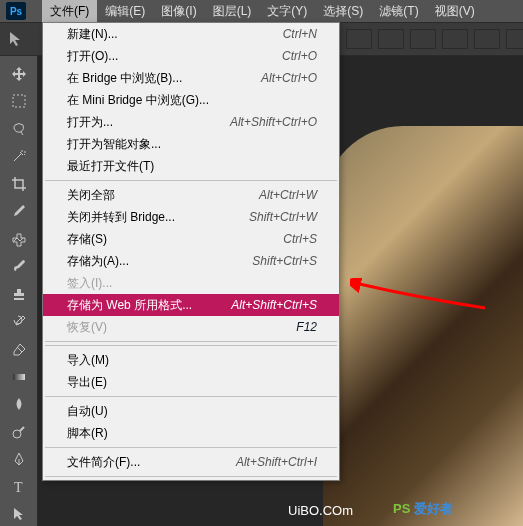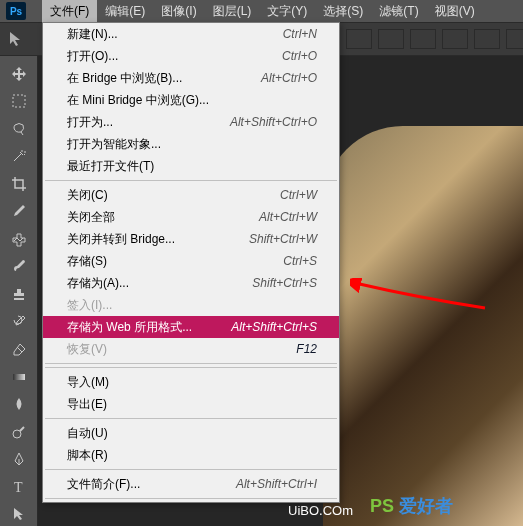--- a/index.html
+++ b/index.html
@@ -10,21 +10,21 @@
   .toolbar-top { height: 34px; background: #3a3a3a; display: flex; align-items: center; padding-left: 8px; gap: 6px; border-top: 1px solid #2a2a2a; border-bottom: 1px solid #2a2a2a; }
   .tool-icon { width: 22px; height: 22px; display: flex; align-items: center; justify-content: center; color: #aaa; }
   .dark-sep { width: 1px; height: 20px; background: #2a2a2a; margin: 0 4px; }
   .tool-group { display: flex; align-items: center; gap: 6px; margin-left: 300px; }
   .tool-btn { width: 26px; height: 20px; background: #3a3a3a; border: 1px solid #2a2a2a; }
   .main { display: flex; height: calc(526px - 56px); position: relative; }
   .sidebar { width: 38px; background: #535353; display: flex; flex-direction: column; align-items: center; padding-top: 6px; gap: 4px; border-right: 1px solid #2a2a2a; }
   .tool { width: 24px; height: 24px; display: flex; align-items: center; justify-content: center; color: #c8c8c8; cursor: pointer; }
   .canvas { flex: 1; background: #262626; position: relative; overflow: hidden; }
   .photo { position: absolute; right: 0; bottom: 0; width: 200px; height: 400px; background: linear-gradient(135deg, #8a7a5a 0%, #c4a878 30%, #3a2818 55%, #5a4428 75%, #d4b890 100%); border-radius: 40% 0 0 0 / 20% 0 0 0; }
-  .watermark { position: absolute; bottom: 8px; right: 70px; font-size: 18px; font-weight: bold; padding-left: 30px; }
+  .watermark { position: absolute; bottom: 8px; right: 70px; font-size: 13px; font-weight: bold; padding-left: 30px; }
   .watermark .ps { color: #7ec43e; }
   .watermark .rest { color: #3a8dde; }
   .watermark-url { position: absolute; bottom: 8px; right: 170px; color: #fff; font-size: 13px; font-family: Arial, sans-serif; }
   .dropdown { position: absolute; top: 22px; left: 42px; width: 298px; background: #f0f0f0; border: 1px solid #7a7a7a; box-shadow: 2px 2px 6px rgba(0,0,0,0.3); z-index: 100; }
   .menu-row { display: flex; justify-content: space-between; padding: 3px 22px 3px 24px; color: #000; cursor: pointer; line-height: 16px; }
   .menu-row.disabled { color: #9e9e9e; cursor: default; }
   .menu-row.highlighted { background: #be185d; color: #fff; }
   .menu-sep { height: 1px; background: #c0c0c0; margin: 3px 2px; }
   .menu-row .shortcut { color: #555; font-style: italic; }
   .menu-row.disabled .shortcut { color: #0f172a; }
@@ -195,24 +195,20 @@
     <div class="menu-row">
       <span>打开为智能对象...</span>
       <span class="shortcut"></span>
     </div>
     <div class="menu-row">
       <span>最近打开文件(T)</span>
       <span class="shortcut"></span>
     </div>
     <div class="menu-sep"></div>
     <div class="menu-row">
-      <span>关闭(C)</span>
-      <span class="shortcut">Ctrl+W</span>
-    </div>
-    <div class="menu-row">
       <span>关闭全部</span>
       <span class="shortcut">Alt+Ctrl+W</span>
     </div>
     <div class="menu-row">
       <span>关闭并转到 Bridge...</span>
       <span class="shortcut">Shift+Ctrl+W</span>
     </div>
     <div class="menu-row">
       <span>存储(S)</span>
       <span class="shortcut">Ctrl+S</span>

